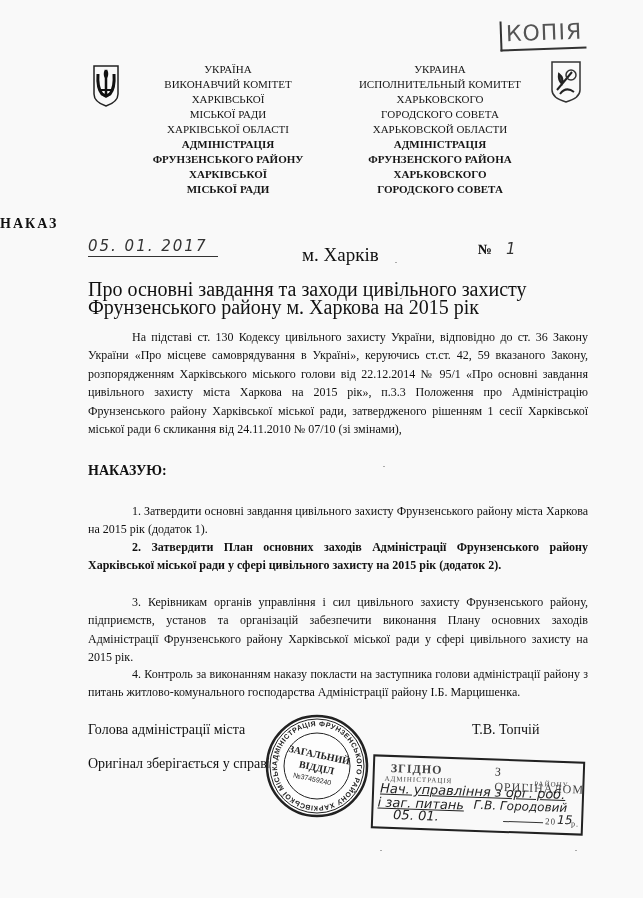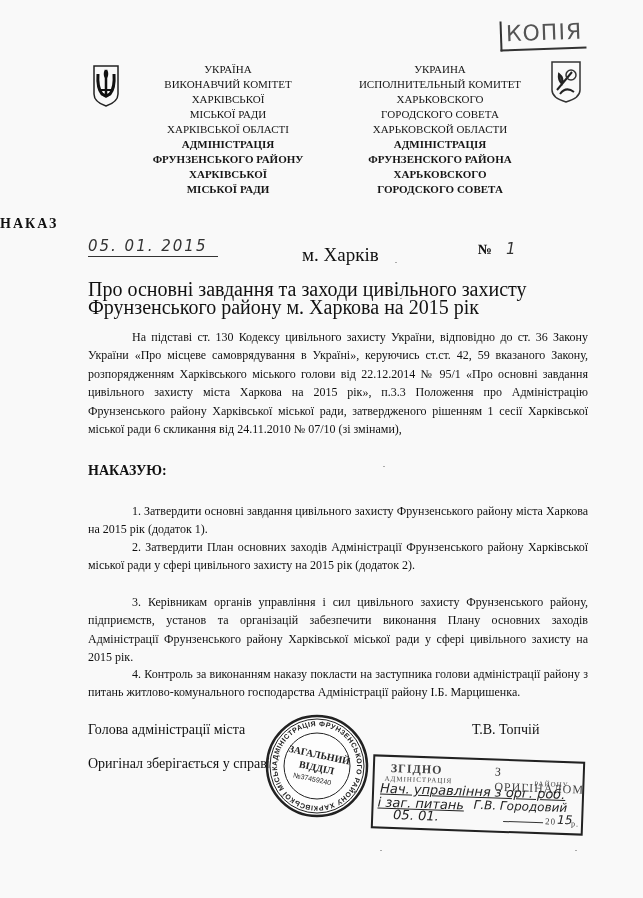--- a/index.html
+++ b/index.html
@@ -24,21 +24,21 @@
   #date { left:88px; top:236px; width:130px; font-style:italic; font-family:"DejaVu Sans", sans-serif; font-size:15px; color:#333; border-bottom:1px solid #333; letter-spacing:2px; line-height:20px; }
   #city { left:302px; top:244px; font-size:19px; }
   #num-label { left:478px; top:242px; font-size:14px; font-weight:bold; }
   #num-value { left:506px; top:240px; font-style:italic; font-family:"DejaVu Sans", sans-serif; font-size:15px; color:#333; }
   #subject { left:88px; top:280px; width:460px; font-size:20px; line-height:18px; }
   .para { position:absolute; left:88px; width:500px; font-size:12px; line-height:18.4px; text-align:justify; }
   .para .ind { display:inline-block; width:44px; }
   #preamble { top:328px; }
   #order-heading { left:88px; top:463px; font-weight:bold; font-size:14px;text-align:right; }
   #item1 { top:502px; }
-  #item2 { top:538px; }
+  #item2 { top:538px;font-weight:bold; }
   #item3 { top:593px; }
   #item4 { top:665px; }
   #sign-label { left:88px; top:722px; font-size:14px; }
   #sign-name { left:472px; top:722px; font-size:14px; }
   #original-note { left:88px; top:756px; font-size:14px; }
   #round-stamp { left:265px; top:714px; width:104px; height:104px; }
   #approval-stamp {
     left:372px; top:758px; width:208px; height:70px;
     border:2px solid #222; transform:rotate(2deg); background:rgba(255,255,255,0.1);
   }
@@ -87,21 +87,21 @@
   <div>ХАРЬКОВСКОГО</div>
   <div>ГОРОДСКОГО СОВЕТА</div>
   <div>ХАРЬКОВСКОЙ ОБЛАСТИ</div>
   <div class="b">АДМІНІСТРАЦІЯ</div>
   <div class="b">ФРУНЗЕНСКОГО РАЙОНА</div>
   <div class="b">ХАРЬКОВСКОГО</div>
   <div class="b">ГОРОДСКОГО СОВЕТА</div>
 </div>
 
 <div id="title" class="abs">НАКАЗ</div>
-<div id="date" class="abs">05. 01. 2015</div>
+<div id="date" class="abs">05. 01. 2017</div>
 <div id="city" class="abs">м. Харків</div>
 <div id="num-label" class="abs">№</div>
 <div id="num-value" class="abs">1</div>
 
 <div id="subject" class="abs">
   <div>Про основні завдання та заходи цивільного захисту</div>
   <div>Фрунзенського району м. Харкова на 2015 рік</div>
 </div>
 
 <div id="preamble" class="para"><span class="ind"></span><span>На підставі ст. 130 Кодексу цивільного захисту України, відповідно до ст. 36 Закону України «Про місцеве самоврядування в Україні», керуючись ст.ст. 42, 59 вказаного Закону, розпорядженням Харківського міського голови від 22.12.2014 № 95/1 «Про основні завдання цивільного захисту міста Харкова на 2015 рік», п.3.3 Положення про Адміністрацію Фрунзенського району Харківської міської ради, затвердженого рішенням 1 сесії Харківської міської ради 6 скликання від 24.11.2010 № 07/10 (зі змінами),</span></div>

